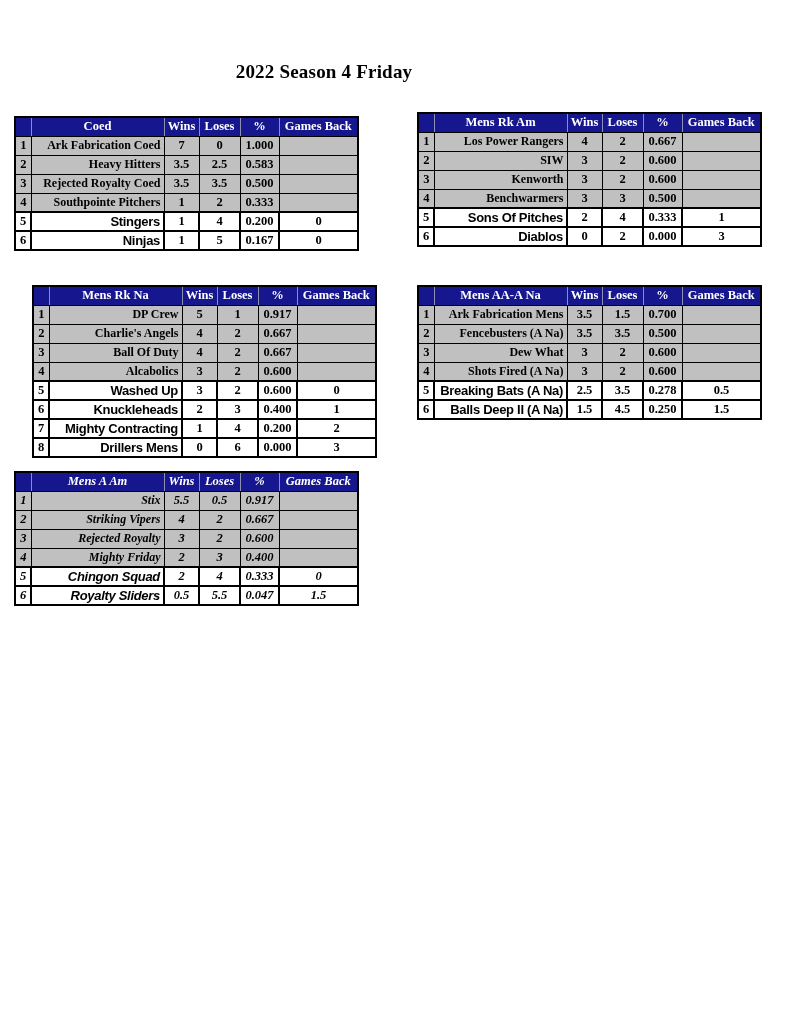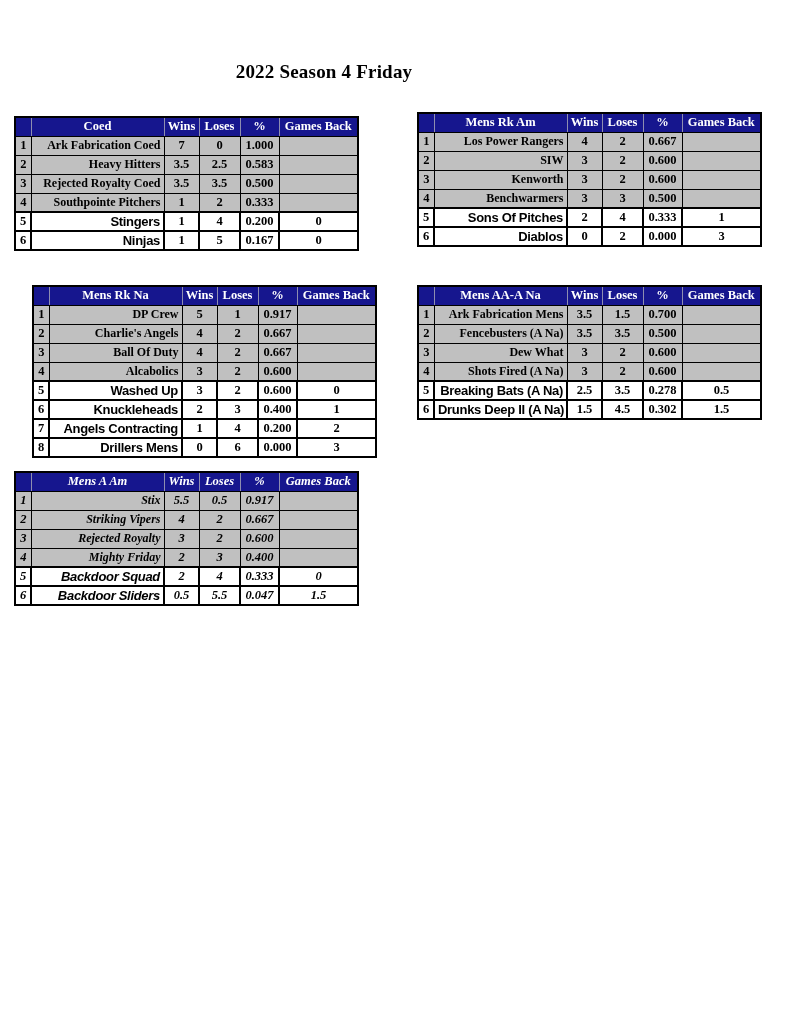--- a/index.html
+++ b/index.html
@@ -282,21 +282,21 @@
         <tr class="hl">
           <td class="rank">6</td>
           <td class="team">Knuckleheads</td>
           <td class="num">2</td>
           <td class="num">3</td>
           <td class="num">0.400</td>
           <td class="num gb">1</td>
         </tr>
         <tr class="hl">
           <td class="rank">7</td>
-          <td class="team">Angels Contracting</td>
+          <td class="team">Mighty Contracting</td>
           <td class="num">1</td>
           <td class="num">4</td>
           <td class="num">0.200</td>
           <td class="num gb">2</td>
         </tr>
         <tr class="hl">
           <td class="rank">8</td>
           <td class="team">Drillers Mens</td>
           <td class="num">0</td>
           <td class="num">6</td>
@@ -362,24 +362,24 @@
         <tr class="hl">
           <td class="rank">5</td>
           <td class="team">Breaking Bats (A Na)</td>
           <td class="num">2.5</td>
           <td class="num">3.5</td>
           <td class="num">0.278</td>
           <td class="num gb">0.5</td>
         </tr>
         <tr class="hl">
           <td class="rank">6</td>
-          <td class="team">Drunks Deep II (A Na)</td>
+          <td class="team">Balls Deep II (A Na)</td>
           <td class="num">1.5</td>
           <td class="num">4.5</td>
-          <td class="num">0.302</td>
+          <td class="num">0.250</td>
           <td class="num gb">1.5</td>
         </tr>
       </tbody>
     </table>
   </div>
 <div class="tbl-wrap" id="t4">
     <table class="standings">
       <colgroup>
         <col style="width: 16px;">
         <col style="width: 133px;">
@@ -426,29 +426,29 @@
         <tr class="gray">
           <td class="rank">4</td>
           <td class="team">Mighty Friday</td>
           <td class="num">2</td>
           <td class="num">3</td>
           <td class="num">0.400</td>
           <td class="num gb"></td>
         </tr>
         <tr class="hl">
           <td class="rank">5</td>
-          <td class="team">Backdoor Squad</td>
+          <td class="team">Chingon Squad</td>
           <td class="num">2</td>
           <td class="num">4</td>
           <td class="num">0.333</td>
           <td class="num gb">0</td>
         </tr>
         <tr class="hl">
           <td class="rank">6</td>
-          <td class="team">Backdoor Sliders</td>
+          <td class="team">Royalty Sliders</td>
           <td class="num">0.5</td>
           <td class="num">5.5</td>
           <td class="num">0.047</td>
           <td class="num gb">1.5</td>
         </tr>
       </tbody>
     </table>
   </div>
 
 </body></html>

